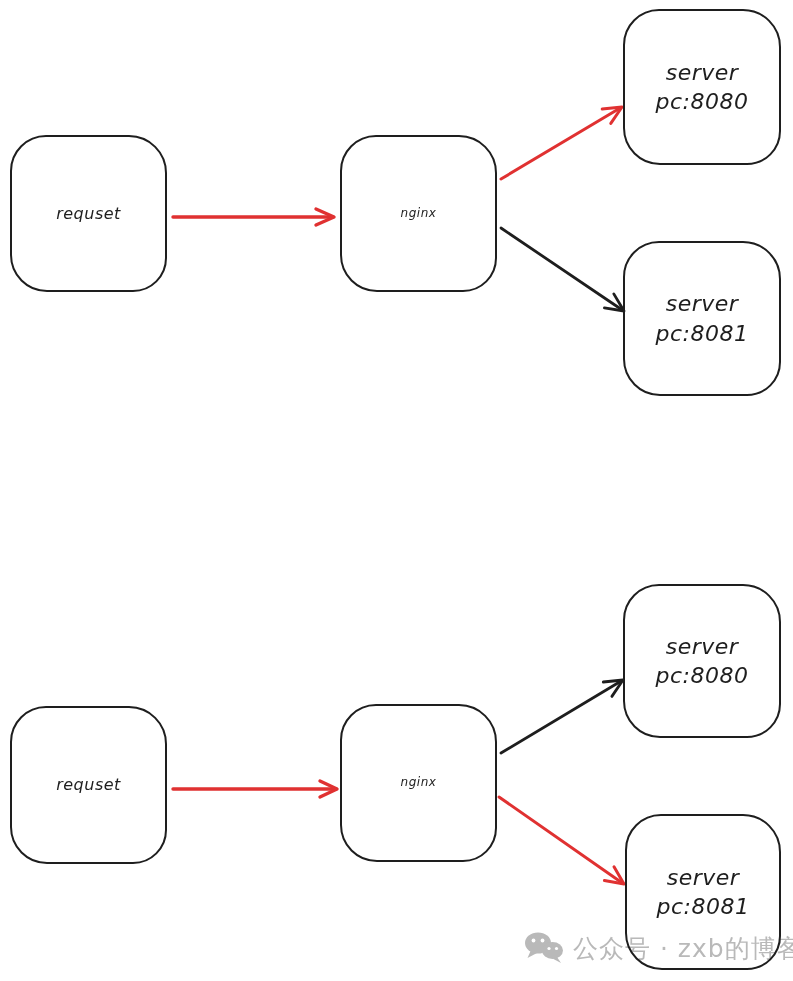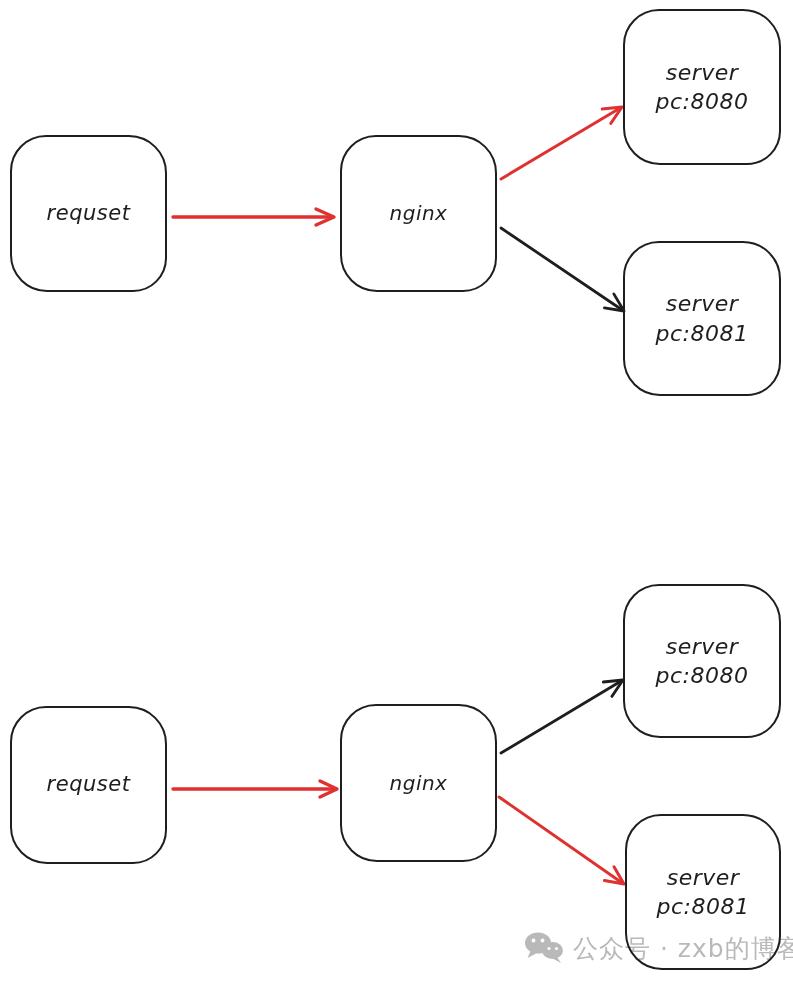--- a/index.html
+++ b/index.html
@@ -28,22 +28,22 @@
     z-index: 3;
   }
   .node-label {
     font-style: italic;
     color: #1e1e1e;
     text-align: center;
     white-space: pre-line;
     letter-spacing: 0.5px;
     line-height: 1.32;
   }
-  .lbl-request { font-size: 21px; text-align: center; }
-  .lbl-nginx   { font-size: 20px; }
+  .lbl-request { font-size: 16px; text-align: center; }
+  .lbl-nginx   { font-size: 12px; }
   .lbl-server  { font-size: 22px; }
 
   
   .n-request-1 { left: 10px;  top: 135px; width: 157px; height: 157px; }
   .n-nginx-1   { left: 340px; top: 135px; width: 157px; height: 157px; }
   .n-s8080-1   { left: 623px; top: 9px;   width: 158px; height: 156px; }
   .n-s8081-1   { left: 623px; top: 241px; width: 158px; height: 155px; }
   
   .n-request-2 { left: 10px;  top: 706px; width: 157px; height: 158px; }
   .n-nginx-2   { left: 340px; top: 704px; width: 157px; height: 158px; }

